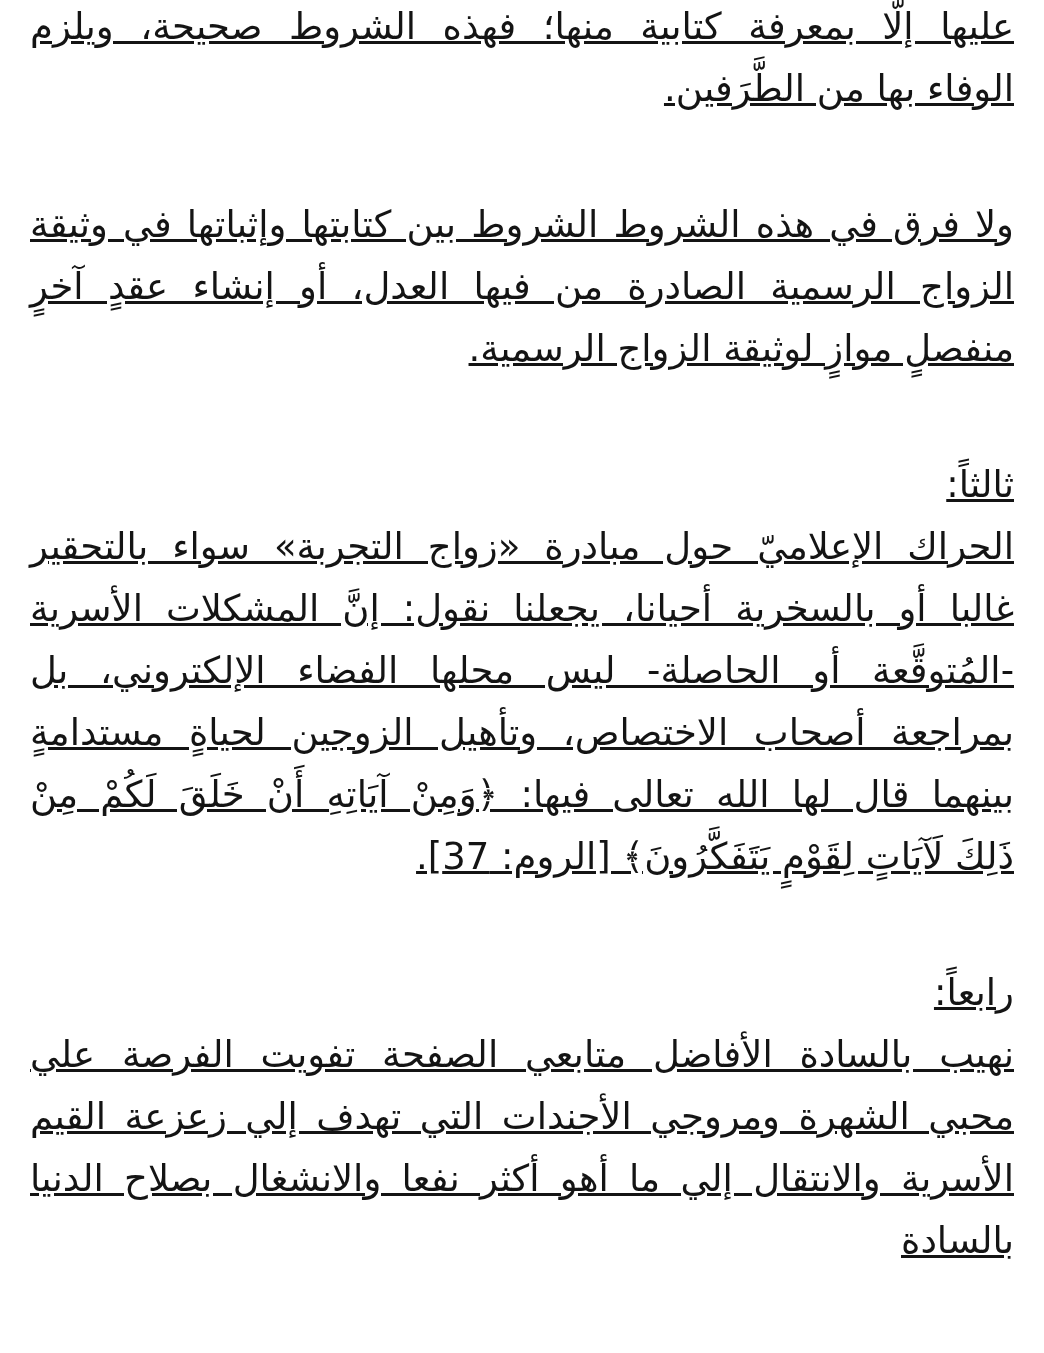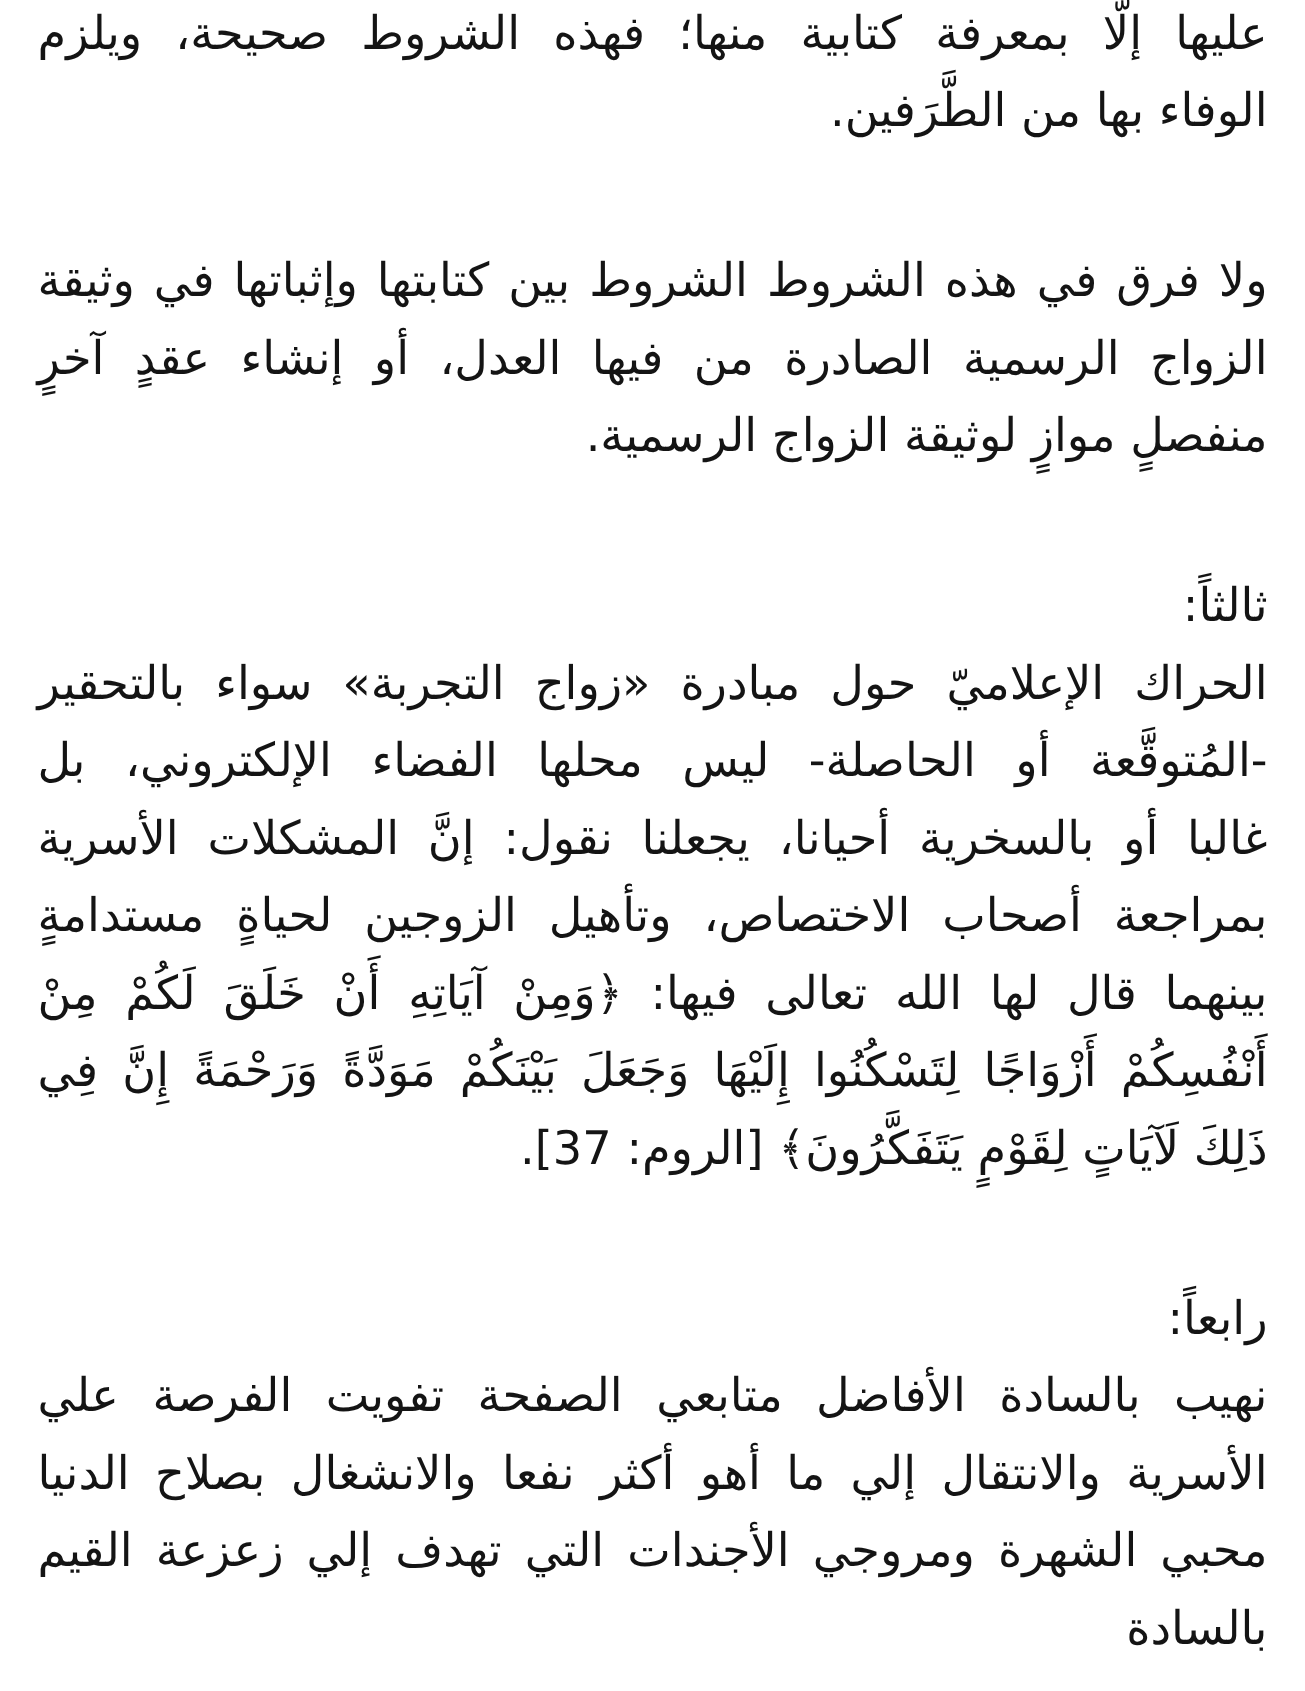--- a/index.html
+++ b/index.html
@@ -17,20 +17,21 @@
       position: absolute;
       left: 30px;
       right: 30px;
       top: 0;
       direction: rtl;
       text-align: right;
       font-family: "DejaVu Sans", "Liberation Sans", sans-serif;
       font-size: 37px;
       line-height: 62px;
       color: #141414;
+      text-decoration: underline;
     }
     .line {
       display: block;
       height: 62px;
       white-space: nowrap;
       text-align: justify;
       text-align-last: justify;
     }
     .line.last {
       text-align-last: right;
@@ -60,31 +61,30 @@
     <span class="line">ولا فرق في هذه الشروط الشروط بين كتابتها وإثباتها في وثيقة</span>
     <span class="line">الزواج الرسمية الصادرة من فيها العدل، أو إنشاء عقدٍ آخرٍ</span>
     <span class="line last">منفصلٍ موازٍ لوثيقة الزواج الرسمية.</span>
   </div>
 
   <span class="gap"></span>
 
   <div style="margin-top:12px;">
     <span class="heading">ثالثاً:</span>
     <span class="line">الحراك الإعلاميّ حول مبادرة «زواج التجربة» سواء بالتحقير</span>
+    <span class="line">غالبا أو بالسخرية أحيانا، يجعلنا نقول: إنَّ المشكلات الأسرية</span>
     <span class="line">-المُتوقَّعة أو الحاصلة- ليس محلها الفضاء الإلكتروني، بل</span>
-    <span class="line">غالبا أو بالسخرية أحيانا، يجعلنا نقول: إنَّ المشكلات الأسرية</span>
     <span class="line">بمراجعة أصحاب الاختصاص، وتأهيل الزوجين لحياةٍ مستدامةٍ</span>
     <span class="line">بينهما قال لها الله تعالى فيها: ﴿وَمِنْ آيَاتِهِ أَنْ خَلَقَ لَكُمْ مِنْ</span>
-    <span class="line">أَنْفُسِكُمْ أَزْوَاجًا لِتَسْكُنُوا إِلَيْهَا وَجَعَلَ بَيْنَكُمْ مَوَدَّةً وَرَحْمَةً إِنَّ فِي</span>
     <span class="line last">ذَلِكَ لَآيَاتٍ لِقَوْمٍ يَتَفَكَّرُونَ﴾ [الروم: 37].</span>
   </div>
 
   <span class="gap"></span>
 
   <div style="margin-top:12px;">
     <span class="heading">رابعاً:</span>
     <span class="line">نهيب بالسادة الأفاضل متابعي الصفحة تفويت الفرصة علي</span>
+    <span class="line">محبي الشهرة ومروجي الأجندات التي تهدف إلي زعزعة القيم</span>
     <span class="line">الأسرية والانتقال إلي ما أهو أكثر نفعا والانشغال بصلاح الدنيا</span>
-    <span class="line">محبي الشهرة ومروجي الأجندات التي تهدف إلي زعزعة القيم</span>
     <span class="line last">بالسادة</span>
   </div>
 
 </div>
 
 </body></html>

